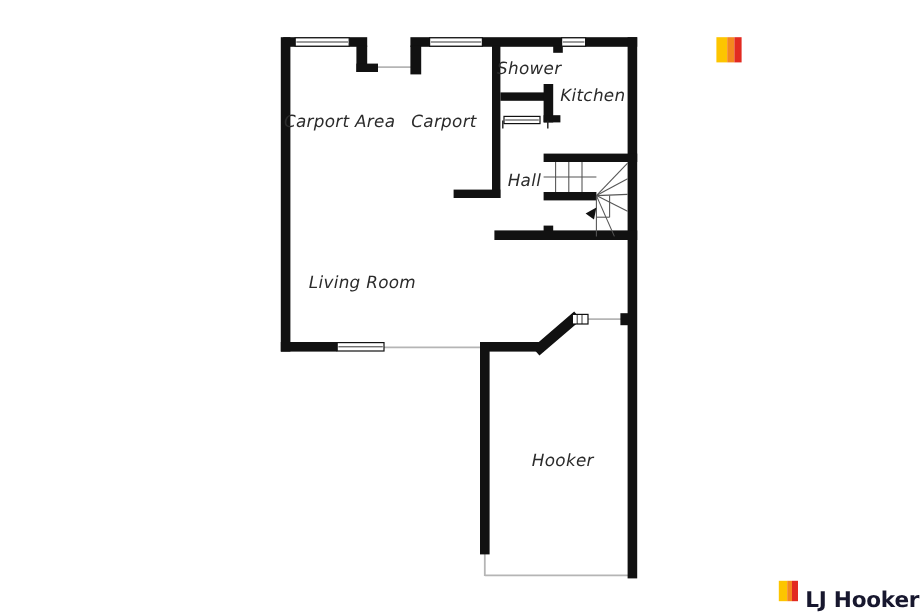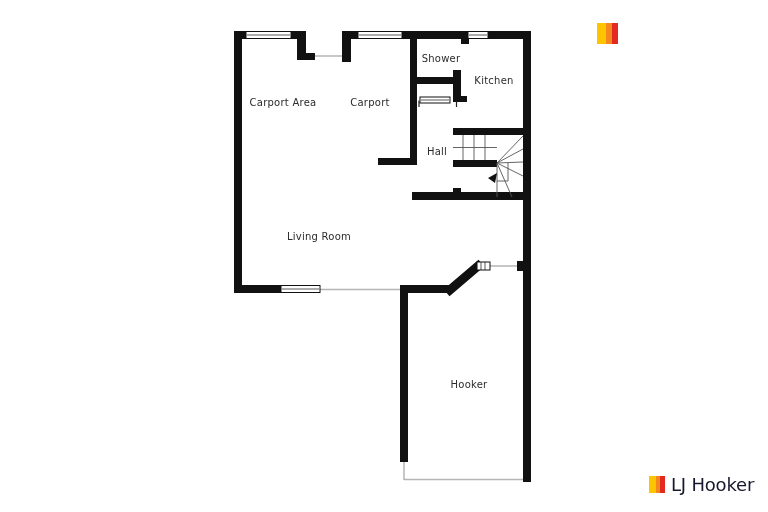--- a/index.html
+++ b/index.html
@@ -1,31 +1,31 @@
 <!DOCTYPE html>
 <html><head>
 <meta charset="utf-8">
 <style>
   html,body{margin:0;padding:0;background:#fff;}
   .canvas{position:relative;width:768px;height:512px;background:#fff;overflow:hidden;
           font-family:"DejaVu Sans","Liberation Sans",sans-serif;}
   .plan-svg{position:absolute;left:0;top:0;}
-  .room-label{position:absolute;transform:translate(-50%,-50%);font-size:10px;
-              letter-spacing:.25px;color:#2b2b2b;white-space:nowrap;}
+  .room-label{position:absolute;transform:translate(-50%,-50%);font-size:14px;
+              letter-spacing:.25px;color:#2b2b2b;white-space:nowrap;font-style:italic;}
   .logo{position:absolute;display:flex;align-items:center;}
   .logo-top{left:597px;top:23px;}
   .logo-bottom{left:649px;top:474px;}
   .logo-square{display:flex;flex-shrink:0;}
   .logo-top .logo-square{width:21px;height:21px;}
   .logo-bottom .logo-square{width:16px;height:17px;}
   .stripe{height:100%;}
   .s-yellow{width:42%;}
   .s-orange{width:28%;}
   .s-red{width:30%;}
-  .logo-text{font-weight:normal;letter-spacing:-0.2px;margin-left:6px;}
+  .logo-text{font-weight:bold;letter-spacing:-0.2px;margin-left:6px;margin-top:16px;}
   .logo-top .logo-text{font-size:18px;color:#ffffff;}
   .logo-bottom .logo-text{font-size:18px;color:#17172e;}
 </style>
 </head>
 <body>
 
 <div class="canvas">
 
   <svg class="plan-svg" width="768" height="512" viewBox="0 0 768 512">
 
@@ -104,21 +104,21 @@
       <line x1="497" y1="181" x2="508" y2="181"></line>
     </g>
     <polygon points="488,178 497,173 495,183" fill="#111111"></polygon>
   </svg>
 
   <div class="room-label" style="left:283px;top:102px;">Carport Area</div>
   <div class="room-label" style="left:370px;top:102px;">Carport</div>
   <div class="room-label" style="left:441px;top:58px;">Shower</div>
   <div class="room-label" style="left:494px;top:80px;">Kitchen</div>
   <div class="room-label" style="left:437px;top:151px;">Hall</div>
-  <div class="room-label" style="left:319px;top:236px;">Living Room</div>
+  <div class="room-label" style="left:302px;top:236px;">Living Room</div>
   <div class="room-label" style="left:469px;top:384px;">Hooker</div>
 
   <div class="logo logo-top">
     <div class="logo-square">
       <div class="stripe s-yellow" style="background:#FDC500;"></div>
       <div class="stripe s-orange" style="background:#F4871F;"></div>
       <div class="stripe s-red" style="background:#E22A21;"></div>
     </div>
     <div class="logo-text">LJ Hooker</div>
   </div>

